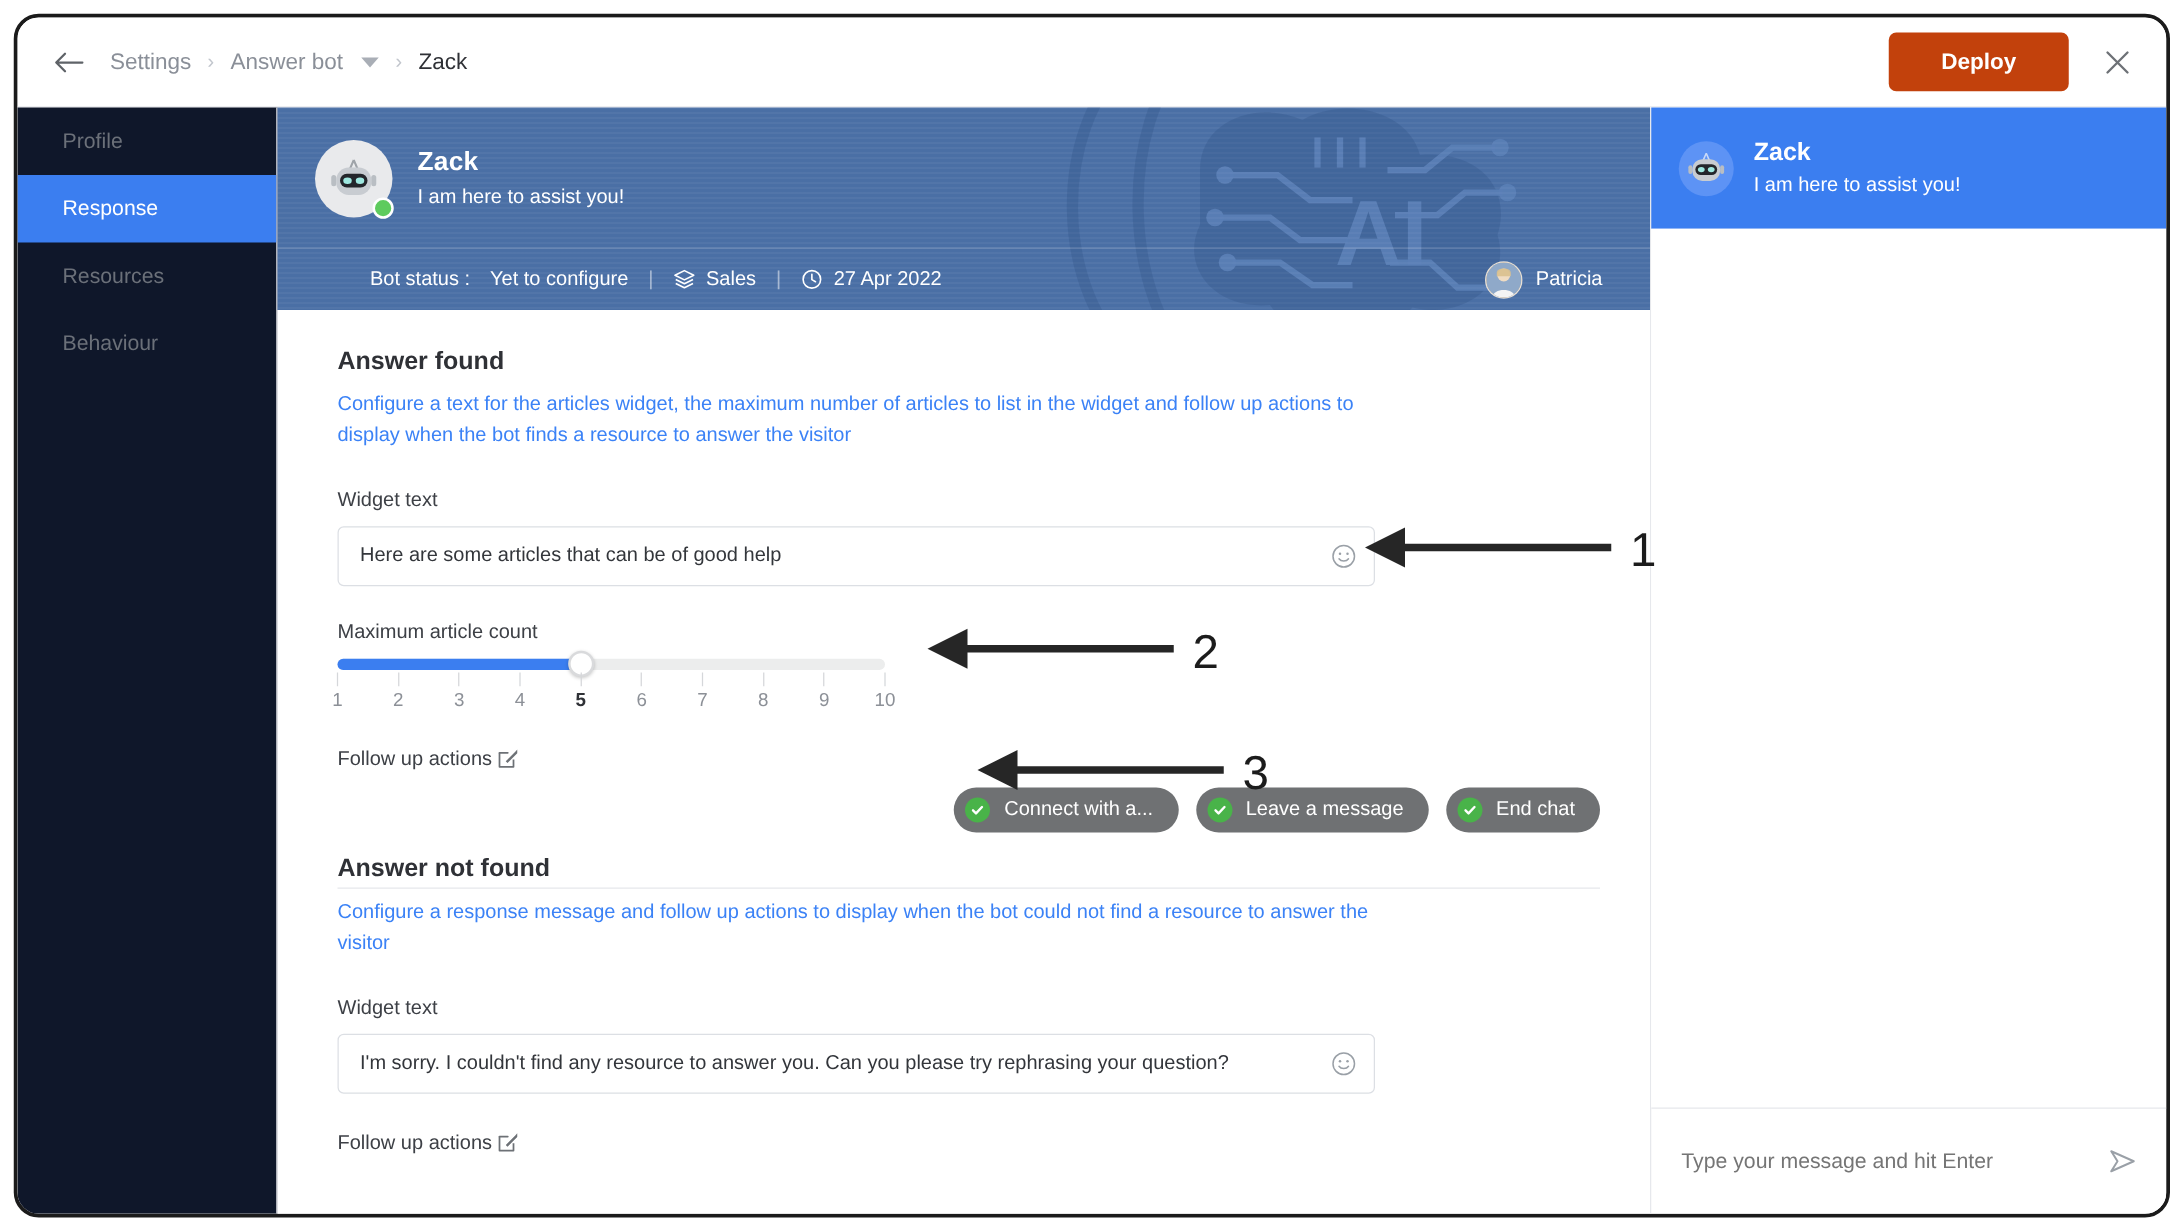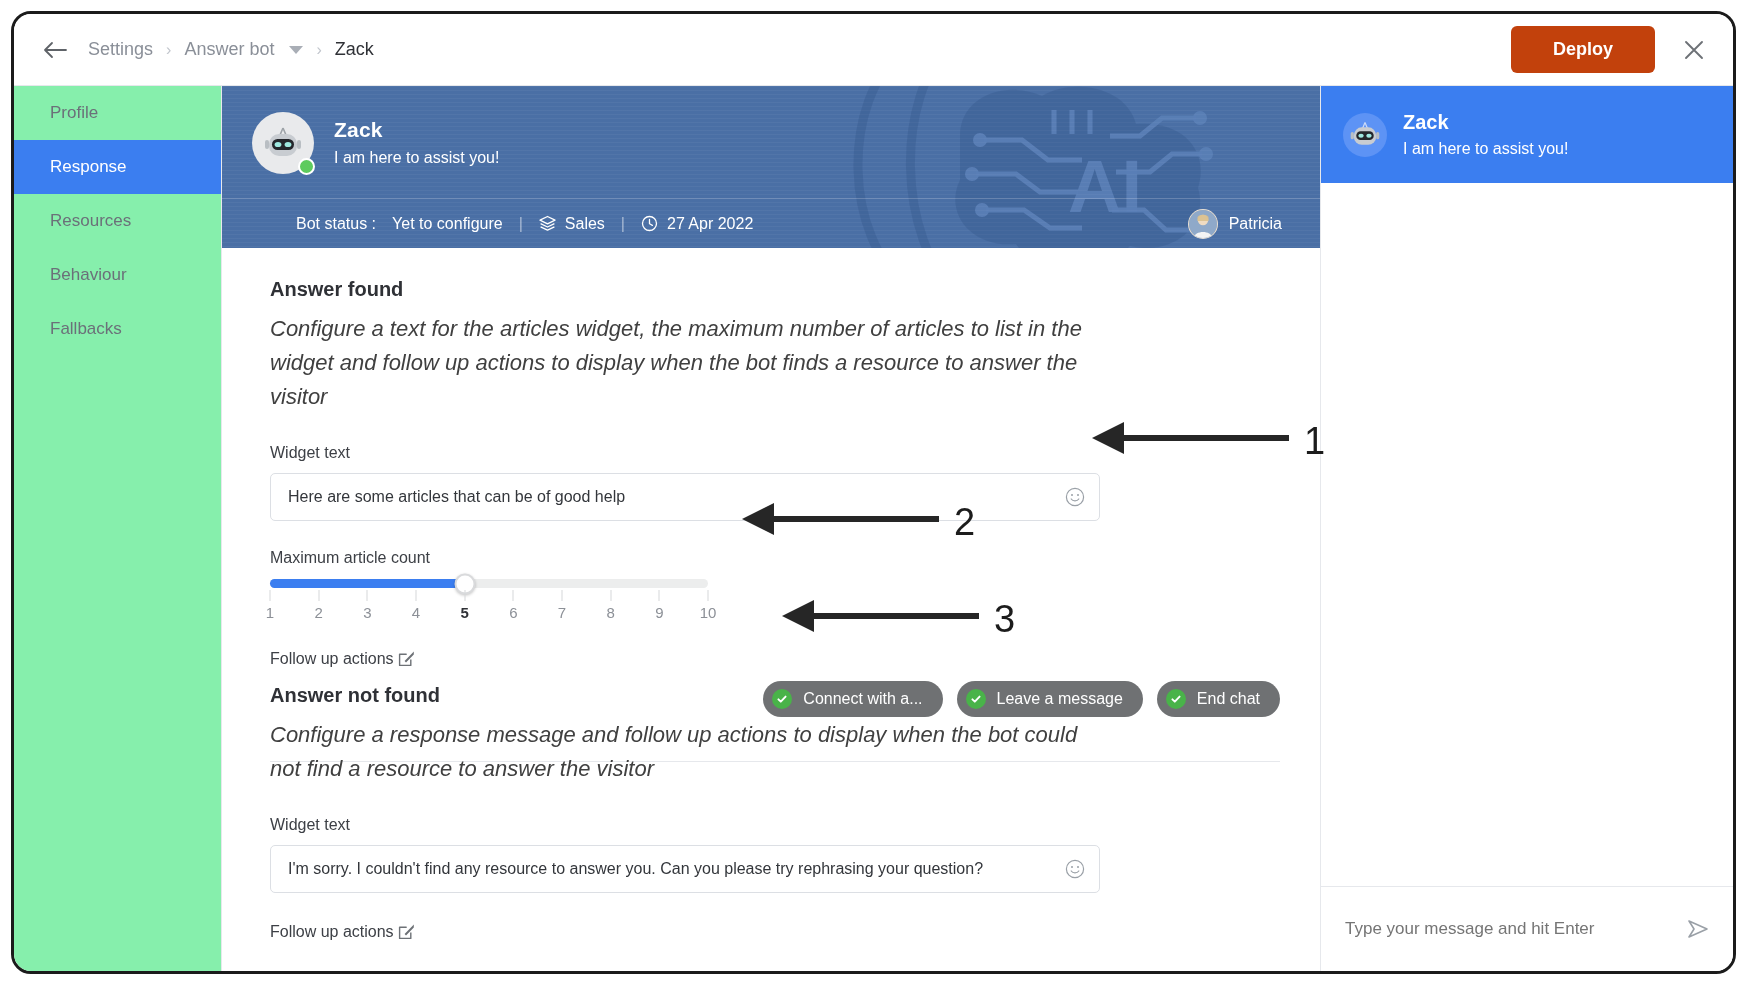--- a/index.html
+++ b/index.html
@@ -69,21 +69,21 @@
   }
   .close-x {
     width: 26px; height: 26px; cursor: pointer;
     display:flex; align-items:center; justify-content:center;
   }
 
   
   .sidebar {
     position: absolute; left: 0; top: 72px;
     width: 208px; bottom: 0;
-    background: #86efac;
+    background: #0f172a;
     border-right: 1px solid #e6e8ec;
     box-sizing: border-box;
   }
   .side-item {
     height: 54px; display: flex; align-items: center;
     padding-left: 36px;
     font-size: 17px; color: #6b7079;
     cursor: pointer;
   }
   .side-item.selected {
@@ -156,22 +156,22 @@
 
   
   .main {
     position: absolute; left: 208px; top: 234px;
     width: 1098px; bottom: 0;
     background: #ffffff;
     overflow: hidden;
   }
   .sec-title { font-size: 20px; color: #2f3136; margin: 0; }
   .sec-desc {
-    font-size: 22px; color: #404040; line-height: 1.55;
-    margin: 11px 0 0 0; max-width: 830px; font-style: italic;
+    font-size: 16px; color: #3b82f6; line-height: 1.55;
+    margin: 11px 0 0 0; max-width: 830px;
   }
   .field-label { font-size: 16px; color: #3d4046; }
   .textbox {
     position: relative;
     height: 48px; border: 1px solid #dcdfe4; border-radius: 5px;
     background: #ffffff; display: flex; align-items: center;
     box-sizing: border-box;
   }
   .textbox input {
     border: none; outline: none; background: transparent;
@@ -306,23 +306,20 @@
       <span>Profile</span>
     </div>
     <div class="side-item selected">
       <span>Response</span>
     </div>
     <div class="side-item">
       <span>Resources</span>
     </div>
     <div class="side-item">
       <span>Behaviour</span>
-    </div>
-    <div class="side-item">
-      <span>Fallbacks</span>
     </div>
   </div>
 
   <div class="banner">
     <div class="banner-stripes"></div>
 
     <svg class="banner-art" viewBox="0 0 470 260">
       <g fill="none" stroke="#2e4f80" stroke-width="9" opacity="0.85">
         <path d="M92 10 C32 62, 32 196, 100 250"></path>
         <path d="M140 4 C86 58, 86 196, 148 256"></path>

